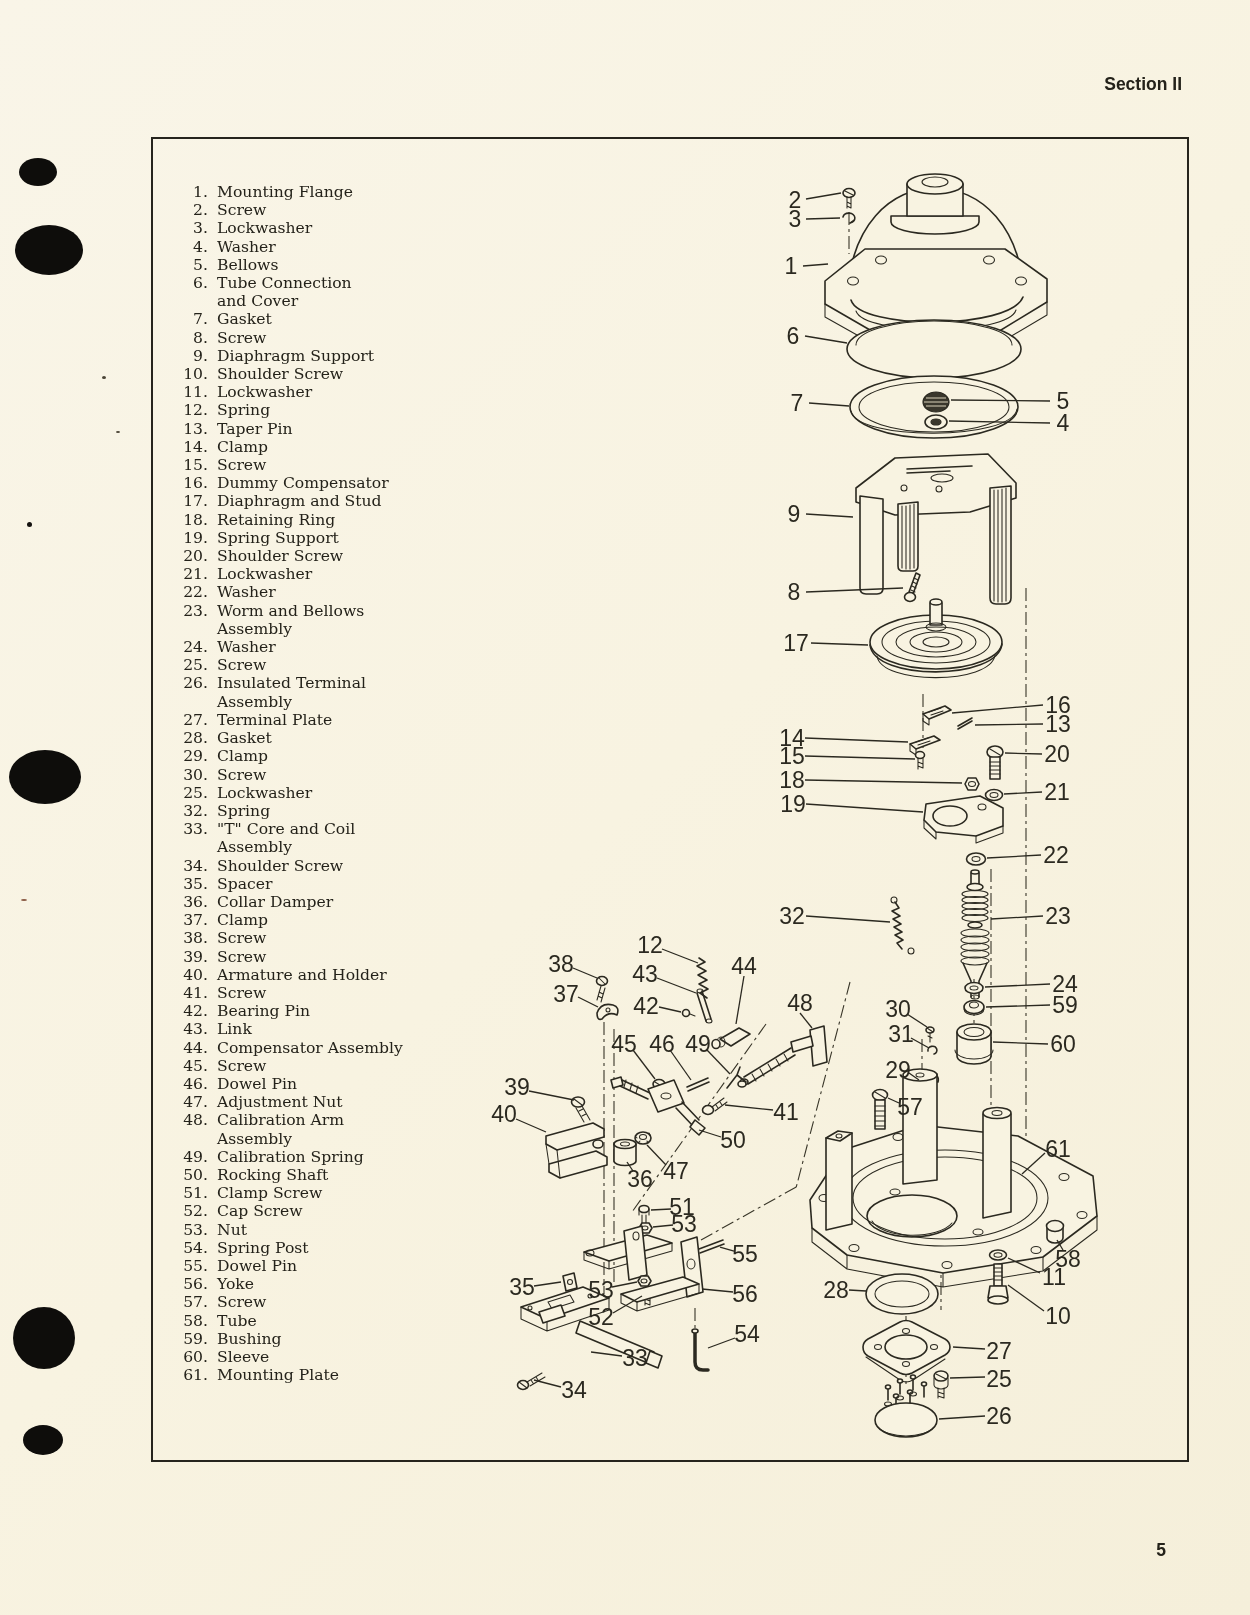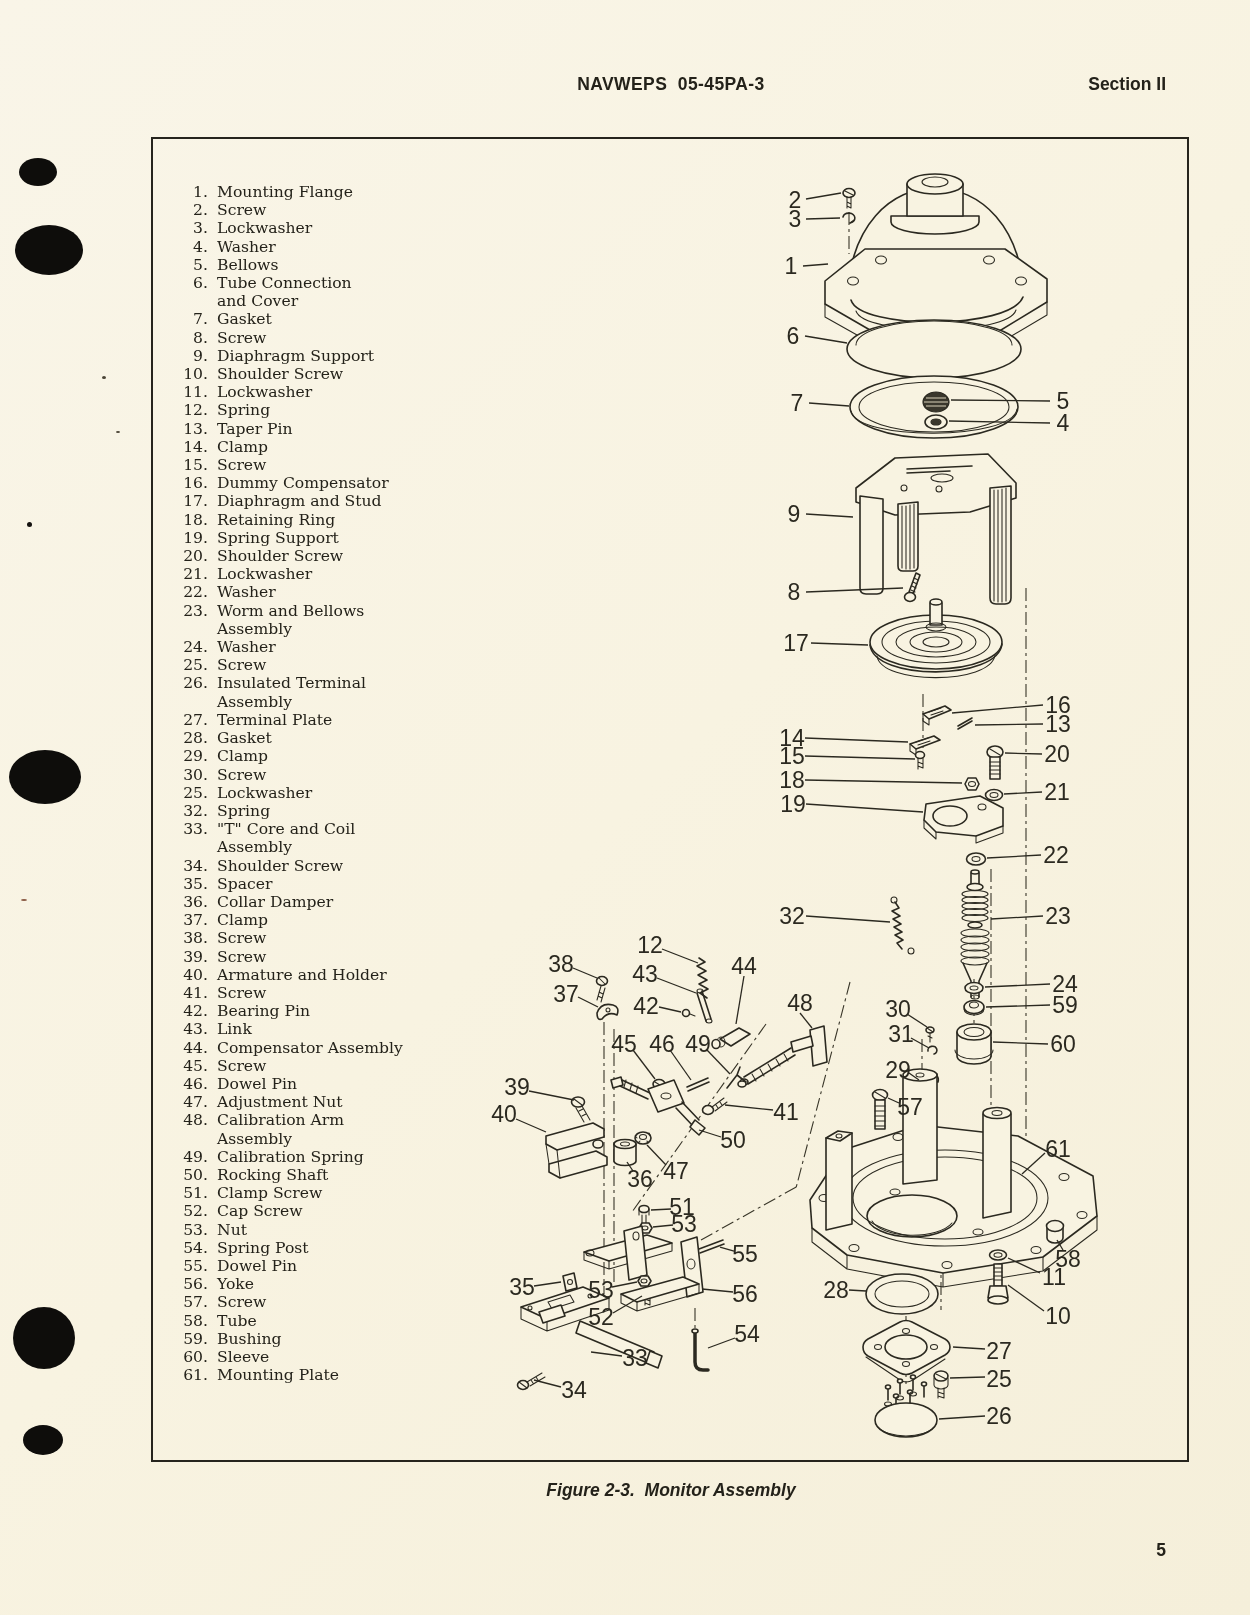--- a/index.html
+++ b/index.html
@@ -2,21 +2,21 @@
 <html><head>
 <meta charset="utf-8">
 <style>
   html,body{margin:0;padding:0;background:#6b6b6b;}
   .page{position:relative;width:1250px;height:1615px;overflow:hidden;
         background:linear-gradient(135deg,#f9f5e8 0%,#f8f3e1 50%,#f5efda 100%);
         font-family:"DejaVu Serif",serif;color:#24221a;}
   .hdr-title{position:absolute;top:74px;left:152px;width:1038px;text-align:center;
         font-family:"Liberation Sans",sans-serif;font-weight:bold;font-size:17.5px;
         letter-spacing:.4px;white-space:pre;}
-  .hdr-section{position:absolute;top:74px;right:84px;
+  .hdr-section{position:absolute;top:74px;right:68px;
         font-family:"Liberation Sans",sans-serif;font-weight:bold;font-size:17.5px;}
   .frame{position:absolute;left:151px;top:137px;width:1038px;height:1325px;
         border:2.6px solid #26241d;box-sizing:border-box;}
   .parts-list{position:absolute;left:11px;top:44px;font-size:15.6px;line-height:18.2px;}
   .row{display:flex;}
   .row .num{flex:0 0 44px;width:44px;text-align:right;}
   .row .nm{margin-left:9px;white-space:pre-line;}
   .diagram{position:absolute;left:-3px;top:-3px;}
   .caption{position:absolute;top:1480px;left:152px;width:1038px;text-align:center;
         font-family:"Liberation Sans",sans-serif;font-style:italic;font-weight:bold;
@@ -33,21 +33,20 @@
   .pf{fill:#f8f3e1;stroke:#2b2920;stroke-width:1.6;stroke-linejoin:round;}
   .dk{fill:#3a372c;stroke:#2b2920;stroke-width:1.2;}
   .thin{stroke-width:1.05;}
   .cl{fill:none;stroke:#393629;stroke-width:1.1;stroke-dasharray:13 4 3 4;}
 </style>
 </head>
 <body>
 
 <div class="page">
 
-  <div class="hdr-title">NAVWEPS  05-45PA-3</div>
   <div class="hdr-section">Section II</div>
 
   <div class="dot" style="left:19px;top:158px;width:38px;height:28px;"></div>
   <div class="dot" style="left:15px;top:225px;width:68px;height:50px;"></div>
   <div class="dot" style="left:9px;top:750px;width:72px;height:54px;"></div>
   <div class="dot" style="left:13px;top:1307px;width:62px;height:62px;"></div>
   <div class="dot" style="left:23px;top:1425px;width:40px;height:30px;"></div>
   <div class="speck" style="left:102px;top:376px;width:4px;height:3px;"></div>
   <div class="speck" style="left:116px;top:431px;width:4px;height:2px;"></div>
   <div class="speck" style="left:27px;top:522px;width:5px;height:5px;background:#14120f;"></div>
@@ -838,15 +837,14 @@
           <line x1="835" y1="1213" x2="803" y2="1211" class="ldr"></line>
           <text x="849" y="1215" class="co">27</text>
           <line x1="835" y1="1241" x2="800" y2="1242" class="ldr"></line>
           <text x="849" y="1243" class="co">25</text>
           <line x1="835" y1="1280" x2="789" y2="1283" class="ldr"></line>
           <text x="849" y="1280" class="co">26</text>
         </g>
     </svg>
   </div>
 
-  <div class="caption">Figure 2-3.  Monitor Assembly</div>
   <div class="pagenum">5</div>
 </div>
 
 </body></html>

